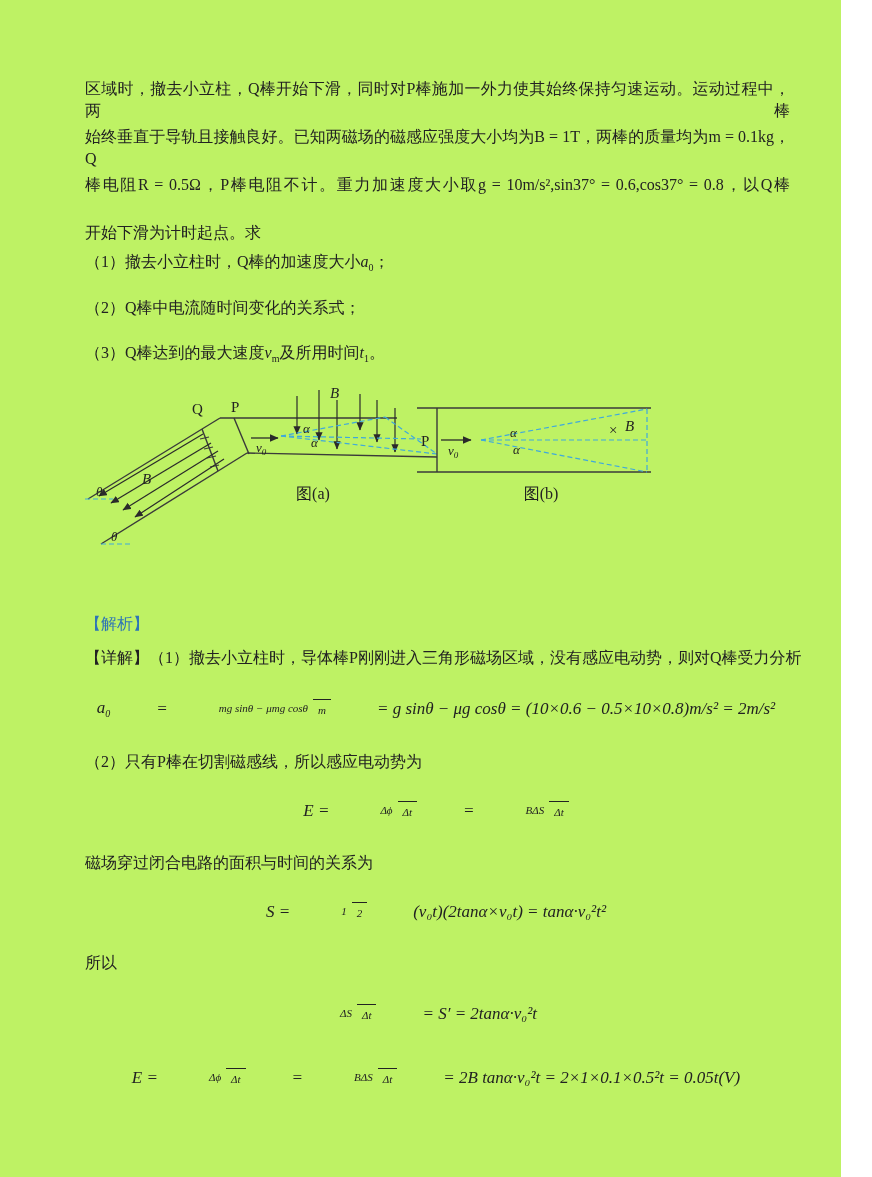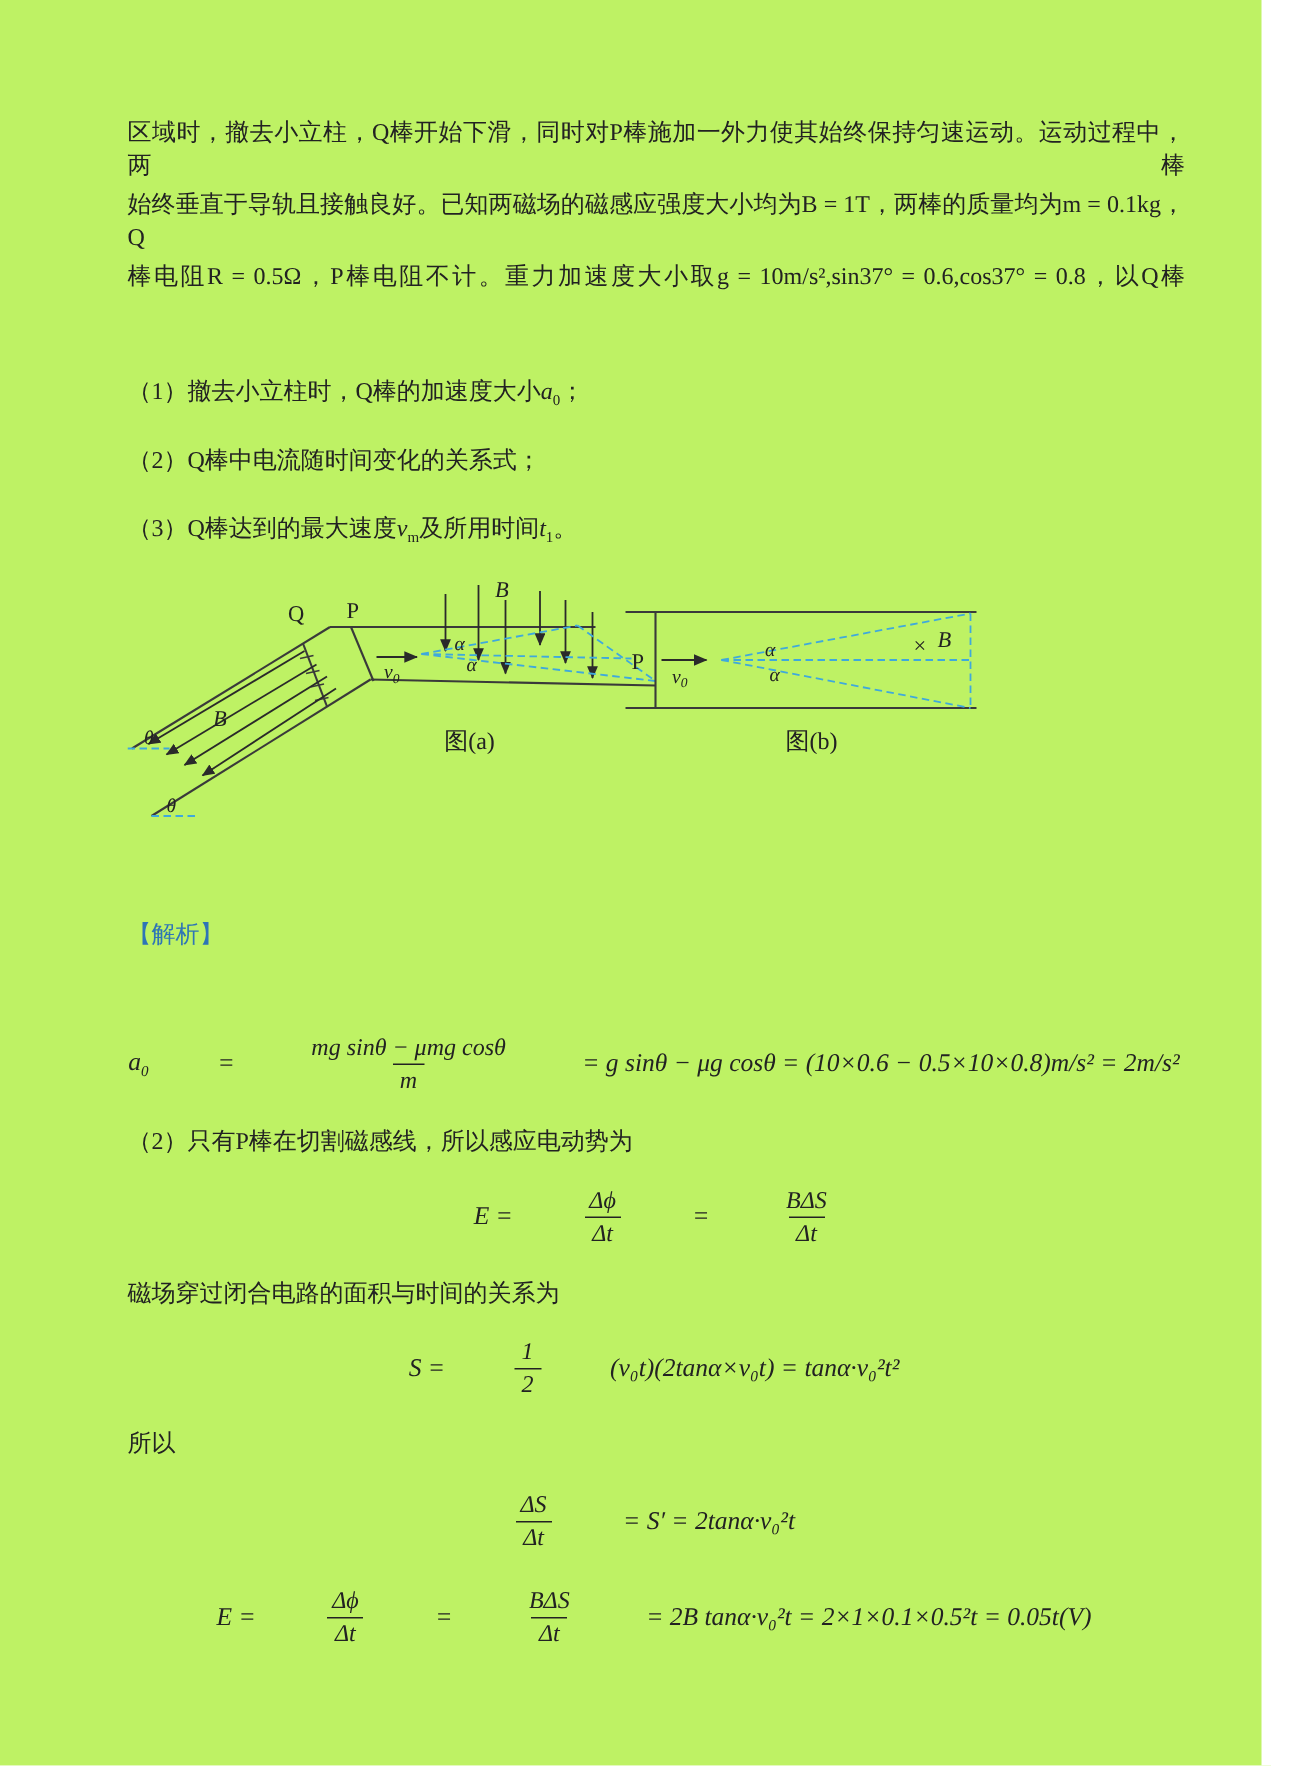--- a/index.html
+++ b/index.html
@@ -10,34 +10,35 @@
   .line{position:absolute;left:85px;width:705px;font-size:16px;line-height:22px;white-space:nowrap;}
   .jline{white-space:normal;text-align:justify;text-align-last:justify;}
   .blue{color:#2e75b6;}
   i.mvar{font-style:italic;}
   sub{font-size:10px;}
   .formula{
     position:absolute;left:0;width:872px;display:flex;justify-content:center;align-items:center;
     font-size:17px;font-style:italic;color:#222;gap:40px;
   }
   .formula > *{margin:0 3px;}
-  .frac{display:inline-flex;flex-direction:column;align-items:center;font-size:16px;line-height:19px;}
+  .frac{display:inline-flex;flex-direction:row;align-items:center;font-size:11px;line-height:19px;}
   .frac .num{padding:0 5px 1px;}
   .frac .den{border-top:1.2px solid #222;padding:1px 5px 0;}
   svg.fig{position:absolute;}
   svg text{font-family:"Liberation Serif","DejaVu Serif",serif;fill:#222;}
 </style>
 </head>
 <body>
 
 <div class="page">
 
   <div class="line jline" style="top:78px">区域时，撤去小立柱，Q棒开始下滑，同时对P棒施加一外力使其始终保持匀速运动。运动过程中，两棒</div>
   <div class="line jline" style="top:126px">始终垂直于导轨且接触良好。已知两磁场的磁感应强度大小均为B = 1T，两棒的质量均为m = 0.1kg，Q</div>
   <div class="line jline" style="top:174px">棒电阻R = 0.5Ω，P棒电阻不计。重力加速度大小取g = 10m/s²,sin37° = 0.6,cos37° = 0.8，以Q棒</div>
+  <div class="line" style="top:222px">开始下滑为计时起点。求</div>
 
   <div class="line" style="top:251px"><span>（1）撤去小立柱时，Q棒的加速度大小</span><i class="mvar">a</i><sub>0</sub><span>；</span></div>
   <div class="line" style="top:297px">（2）Q棒中电流随时间变化的关系式；</div>
   <div class="line" style="top:342px"><span>（3）Q棒达到的最大速度</span><i class="mvar">v</i><sub>m</sub><span>及所用时间</span><i class="mvar">t</i><sub>1</sub><span>。</span></div>
 
   <svg class="fig" style="left:85px;top:386px" width="360" height="175" viewBox="0 0 360 175">
     <defs>
       <marker id="arwA" markerWidth="8" markerHeight="8" refX="6.5" refY="3" orient="auto">
         <path d="M0,0 L7,3 L0,6 Z" fill="#2a2a2a"></path>
       </marker>
@@ -114,20 +115,21 @@
     <text x="95" y="42" font-size="13" font-style="italic" fill="#333">α</text>
     <text x="98" y="59" font-size="13" font-style="italic" fill="#333">α</text>
     <text x="194" y="40" font-size="15" fill="#333">×</text>
     <text x="210" y="36" font-size="15" font-style="italic">B</text>
     <text x="126" y="104" font-size="16" text-anchor="middle">图(b)</text>
   </svg>
 
 
   <div class="line" style="top:613px"><span class="blue">【解析】</span></div>
 
+  <div class="line" style="top:647px"><span>【详解】</span><span>（1）撤去小立柱时，导体棒P刚刚进入三角形磁场区域，没有感应电动势，则对Q棒受力分析</span></div>
 
   <div class="formula" style="top:683px;height:52px">
     <span><span>a</span><sub>0</sub></span>
     <span>=</span>
     <span class="frac">
       <span class="num">mg sinθ − μmg cosθ</span>
       <span class="den">m</span>
     </span>
     <span>= g sinθ − μg cosθ = (10×0.6 − 0.5×10×0.8)m/s² = 2m/s²</span>
   </div>

